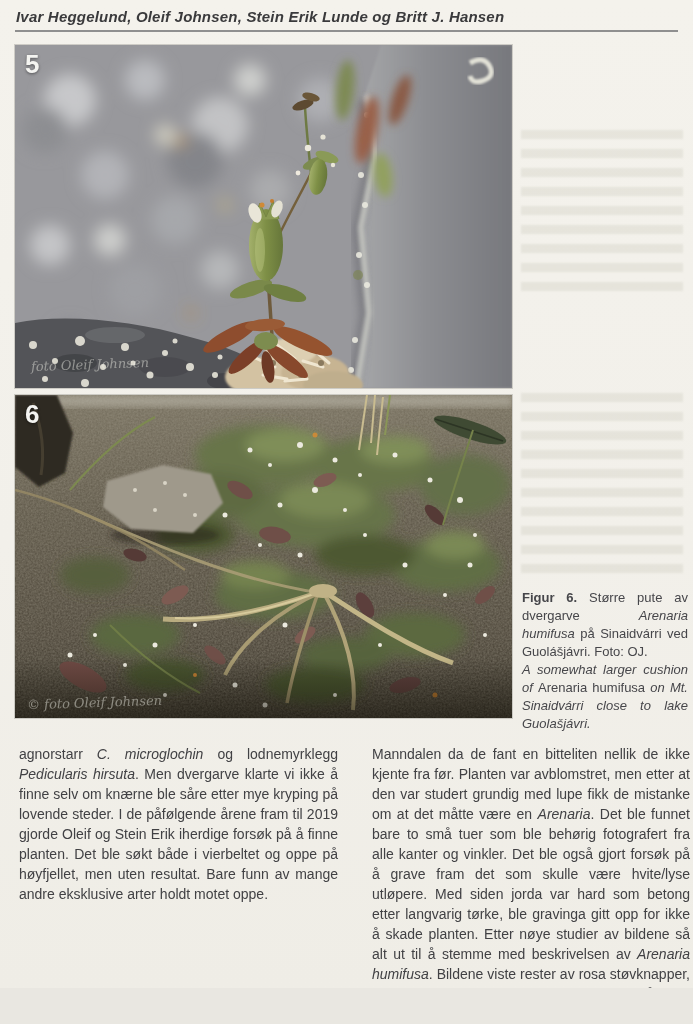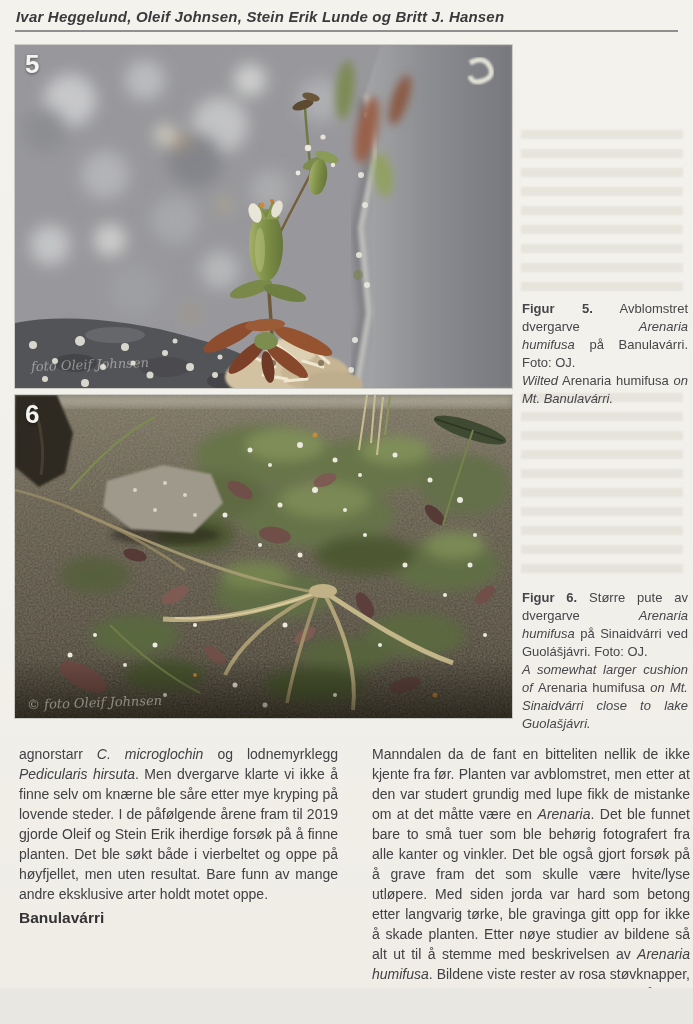--- a/index.html
+++ b/index.html
@@ -354,26 +354,24 @@
       </g>
       <circle cx="300" cy="40" r="2.5" fill="#c98a3a"></circle>
         <circle cx="180" cy="280" r="2" fill="#c27f33"></circle>
         <circle cx="420" cy="300" r="2.5" fill="#b5762e"></circle>
       <rect x="0" y="263" width="497" height="60" fill="url(#p6-vig)"></rect>
     </svg>
     <span class="fig-num">6</span>
     <span class="watermark">© foto Oleif Johnsen</span>
   </div>
 
-  <div class="caption" id="cap5"><span class="bd">Figur 5.</span><span> Avblomstret dvergarve </span><span class="it">Arenaria humifusa</span><span> på Banulavárri. Foto: OJ.</span><br><span class="it">Wilted</span><span> Arenaria humifusa </span><span class="it">on Mt. Banulavárri.</span></div>
   <div class="caption" id="cap6"><span class="bd">Figur 6.</span><span> Større pute av dvergarve </span><span class="it">Arenaria humifusa</span><span> på Sinaidvárri ved Guolášjávri. Foto: OJ.</span><br><span class="it">A somewhat larger cushion of </span><span>Arenaria humifusa</span><span class="it"> on Mt. Sinaidvárri close to lake Guolašjávri.</span></div>
 
   <div class="col" id="col-left">
     <p><span>agnorstarr </span><span class="it">C. microglochin</span><span> og lodnemyrklegg </span><span class="it">Pedicularis hirsuta</span><span>. Men dvergarve klarte vi ikke å finne selv om knærne ble såre etter mye kryping på lovende steder. I de påfølgende årene fram til 2019 gjorde Oleif og Stein Erik iherdige forsøk på å finne planten. Det ble søkt både i vierbeltet og oppe på høyfjellet, men uten resultat. Bare funn av mange andre eksklusive arter holdt motet oppe.</span></p>
-    <p class="sec-head">Banulavárri</p>
   </div>
   <div class="col" id="col-right">
     <p><span>Manndalen da de fant en bitteliten nellik de ikke kjente fra før. Planten var avblomstret, men etter at den var studert grundig med lupe fikk de mistanke om at det måtte være en </span><span class="it">Arenaria</span><span>. Det ble funnet bare to små tuer som ble behørig fotografert fra alle kanter og vinkler. Det ble også gjort forsøk på å grave fram det som skulle være hvite/lyse utløpere. Med siden jorda var hard som betong etter langvarig tørke, ble gravinga gitt opp for ikke å skade planten. Etter nøye studier av bildene så alt ut til å stemme med beskrivelsen av </span><span class="it">Arenaria humifusa</span><span>. Bildene viste rester av rosa støvknapper, elliptiske glatte blad og sittende blomst. For å være på den sikre</span></p>
   </div>
 
   <div class="rule-bottom"></div>
   <div class="pageno">202</div>
   <div class="journal"><span class="it hl">Blyttia</span><span class="it"> 79(3-7), </span><span class="it hl">2014</span></div>
 
 </div>

